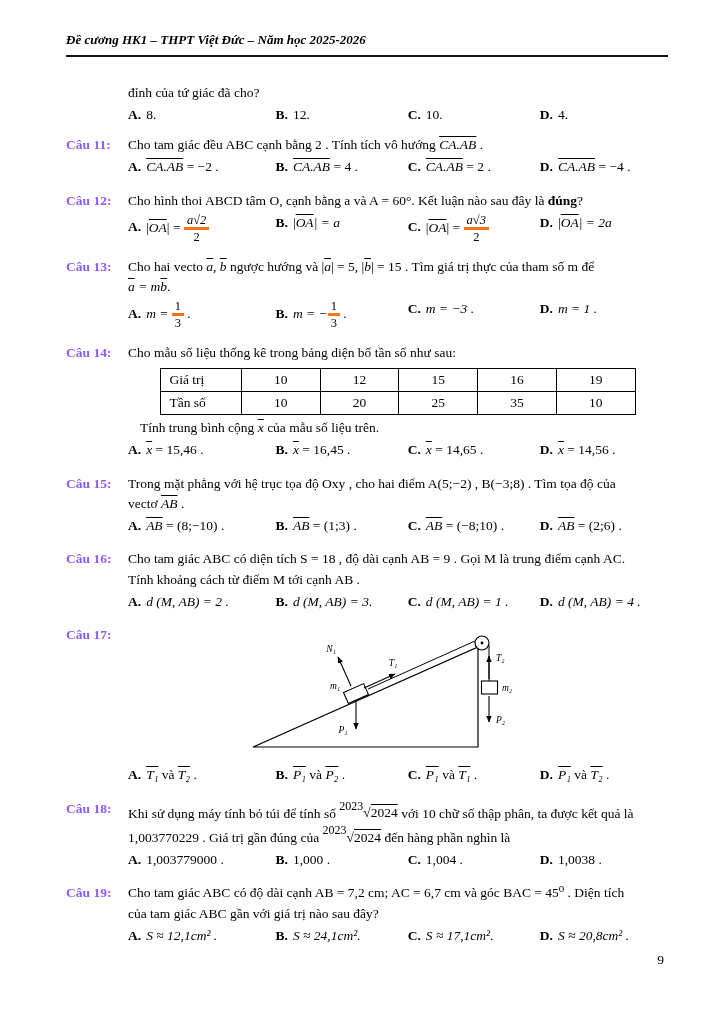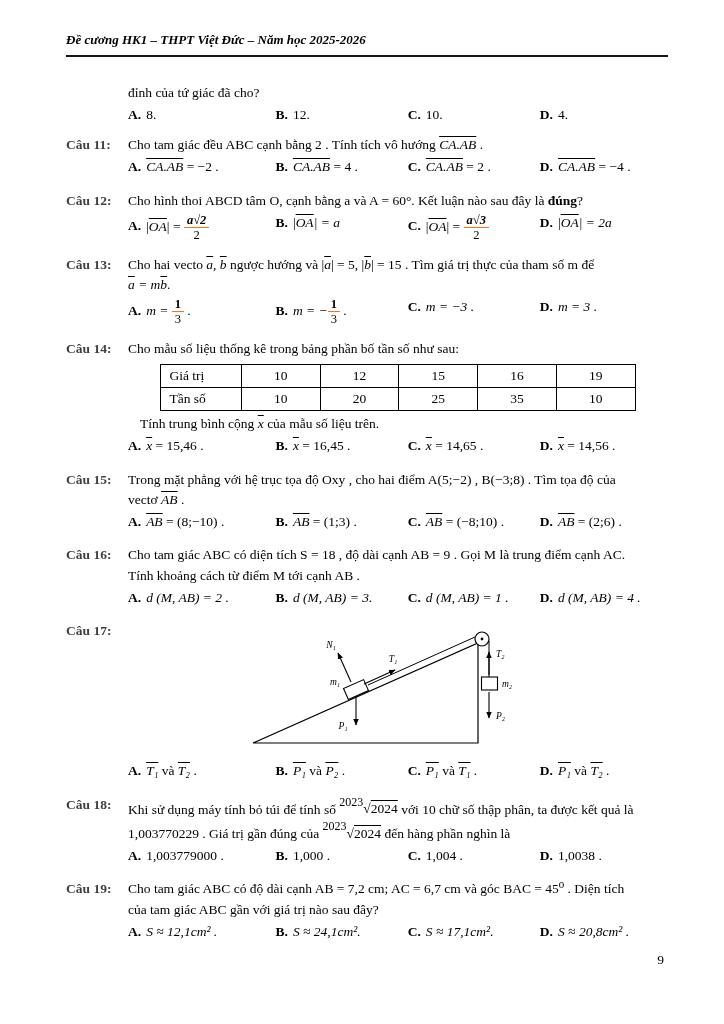--- a/index.html
+++ b/index.html
@@ -9,30 +9,30 @@
     font-family:"Liberation Serif","DejaVu Serif",serif;
     font-size:13.5px;line-height:1.5;
     padding:30px 56px 0 66px;overflow:hidden;
   }
   .header{
     font-weight:bold;font-style:italic;font-size:13px;
     padding-bottom:5px;border-bottom:2.5px solid #151515;margin-bottom:26px;
   }
   .q{display:grid;grid-template-columns:62px 1fr;margin-bottom:13px;}
   .q.intro{margin-bottom:10px;}
-  .qnum{color:#404040;font-weight:bold;}
+  .qnum{color:#8b5cf6;font-weight:bold;}
   .stem{margin:0;}
   .options{display:grid;grid-template-columns:1.12fr 1fr 1fr 1fr;column-gap:4px;margin-top:2px;align-items:start;}
   .opt{white-space:nowrap;}
   .olab{font-weight:bold;margin-right:5px;}
   .vec{font-style:italic;text-decoration:overline;}
   .mi{font-style:italic;}
   .emph{font-weight:bold;}
   .frac{display:inline-block;vertical-align:middle;text-align:center;line-height:1.12;font-size:12.5px;}
-  .fn{display:block;border-bottom:1px solid #f97316;padding:0 3px;font-weight:bold;}
+  .fn{display:block;border-bottom:3px solid #f97316;padding:0 3px;}
   .fd{display:block;}
   .root{white-space:nowrap;}
   .ridx{font-size:12px;vertical-align:super;position:relative;top:-2px;}
   .rad{text-decoration:overline;}
   .freq-table{border-collapse:collapse;margin:4px auto 3px auto;width:88%;font-size:13.5px;}
   .freq-table td{border:1px solid #000;padding:1px 8px;text-align:center;height:20px;}
   .freq-table td.rowhead{text-align:left;width:17%;}
   .postline{margin:0;text-indent:12px;}
   .fig-wrap{text-align:center;margin:4px 0 0 0;}
   .fig-wrap svg text{font-family:"Liberation Serif","DejaVu Serif",serif;font-size:9.5px;font-style:italic;}
@@ -84,29 +84,29 @@
 
 <div class="q">
   <div class="qnum">Câu 13:</div>
   <div class="qbody">
     <p class="stem"><span>Cho hai vecto </span><span class="vec">a</span><span>, </span><span class="vec">b</span><span> ngược hướng và |</span><span class="vec">a</span><span>| = 5, |</span><span class="vec">b</span><span>| = 15 . Tìm giá trị thực của tham số m để</span></p>
     <p class="stem"><span class="vec">a</span><span class="mi"> = m</span><span class="vec">b</span><span>.</span></p>
     <div class="options">
       <div class="opt"><b class="olab">A.</b><span class="mi">m = </span><span class="frac"><span class="fn">1</span><span class="fd">3</span></span><span> .</span></div>
       <div class="opt"><b class="olab">B.</b><span class="mi">m = −</span><span class="frac"><span class="fn">1</span><span class="fd">3</span></span><span> .</span></div>
       <div class="opt"><b class="olab">C.</b><span class="mi">m = −3 .</span></div>
-      <div class="opt"><b class="olab">D.</b><span class="mi">m = 3 .</span></div>
+      <div class="opt"><b class="olab">D.</b><span class="mi">m = 1 .</span></div>
     </div>
   </div>
 </div>
 
 <div class="q">
   <div class="qnum">Câu 14:</div>
   <div class="qbody">
-    <p class="stem">Cho mẫu số liệu thống kê trong bảng phần bố tần số như sau:</p>
+    <p class="stem">Cho mẫu số liệu thống kê trong bảng diện bố tần số như sau:</p>
     <table class="freq-table">
       <tbody>
           <tr>
         <td class="rowhead">Giá trị</td>
         <td>10</td>
         <td>12</td>
         <td>15</td>
         <td>16</td>
         <td>19</td>
       </tr>

